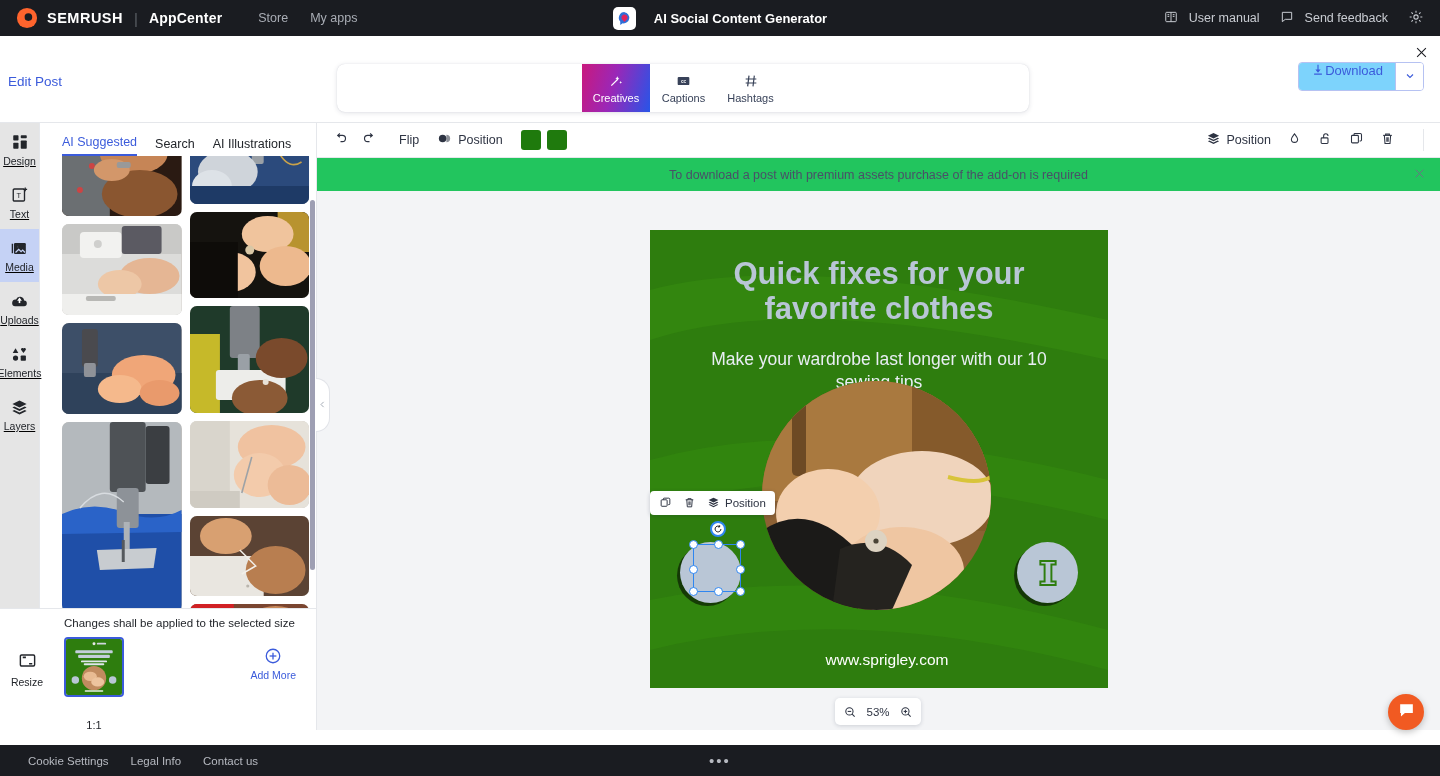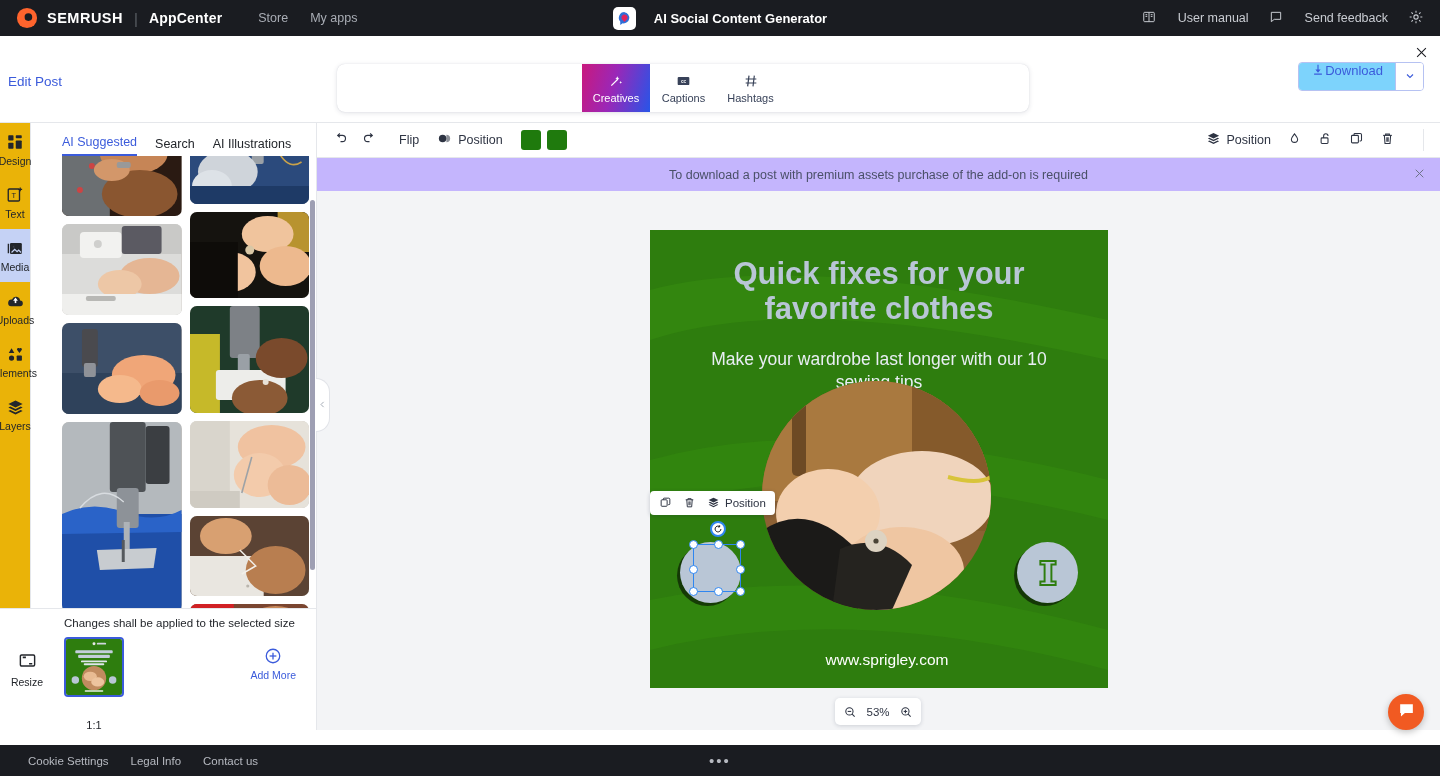--- a/index.html
+++ b/index.html
@@ -29,21 +29,21 @@
     position: absolute; left: 0; right: 0; margin: 0 auto;
     width: max-content; display: flex; align-items: center; gap: 10px;
   }
   .app-icon {
     width: 23px; height: 23px; border-radius: 5px; background: #fff;
     display: flex; align-items: center; justify-content: center;
   }
   .app-title-text { font-size: 13px; font-weight: bold; color: #fff; margin-left: 8px; }
   .topright { margin-left: auto; display: flex; align-items: center; gap: 20px; }
   .topright-item {
-    display: flex; align-items: center; gap: 22px;
+    display: flex; align-items: center; gap: 11px;
     color: #c9ccd2; font-size: 12.5px; cursor: pointer;
   }
 
   
   .editor-header {
     position: absolute; top: 36px; left: 0; width: 1440px; height: 87px;
     background: #fff; border-bottom: 1px solid #e5e7eb; z-index: 30;
   }
   .edit-post-link {
     position: absolute; left: 8px; top: 38px;
@@ -84,22 +84,22 @@
     display: flex; align-items: center; justify-content: center;
     cursor: pointer; color: #222; font-size: 17px; z-index: 45;
   }
   .hidden-banner {
     position: absolute; left: 18px; top: 55px; width: 160px; height: 14px;
     background: #3b5bdb; border-radius: 4px 4px 0 0; opacity: .95; z-index: 1;
   }
 
   
   .rail {
-    position: absolute; left: 0; top: 123px; width: 31px; height: 607px;
-    background: #eab308; border-right: 1px solid #e5e7eb; z-index: 20;
+    position: absolute; left: 0; top: 123px; width: 40px; height: 607px;
+    background: #e5e5e5; border-right: 1px solid #e5e7eb; z-index: 20; text-decoration: underline;
   }
   .rail-item {
     height: 53px; display: flex; flex-direction: column;
     align-items: center; justify-content: center; gap: 3px;
     font-size: 10.5px; color: #23262b; cursor: pointer;
   }
   .rail-item.active { background: #c5d2f5; }
   .rail-item .ricon { height: 20px; display: flex; align-items: center; }
   .rail-resize {
     position: absolute; left: 0; bottom: 0; width: 54px; height: 122px;
@@ -185,21 +185,21 @@
   .tb-div {
     width: 1px; height: 22px; background: #e5e7eb; margin-left: 12px;
   }
 
   .canvas-area {
     position: absolute; left: 317px; top: 158px; width: 1123px; height: 572px;
     background: #f3f4f6; z-index: 10;
   }
   .notice {
     position: absolute; top: 0; left: 0; width: 1123px; height: 33px;
-    background: #c4b5fd; display: flex; align-items: center;
+    background: #22c55e; display: flex; align-items: center;
     justify-content: center; font-size: 12.5px; color: #4a5068;
   }
   .notice-close {
     position: absolute; right: 14px; top: 8px; cursor: pointer;
     color: #6b7185; font-size: 15px;
   }
 
   .artboard {
     position: absolute; left: 333px; top: 72px; width: 458px; height: 458px;
     overflow: hidden; background: #2e7d0e;

